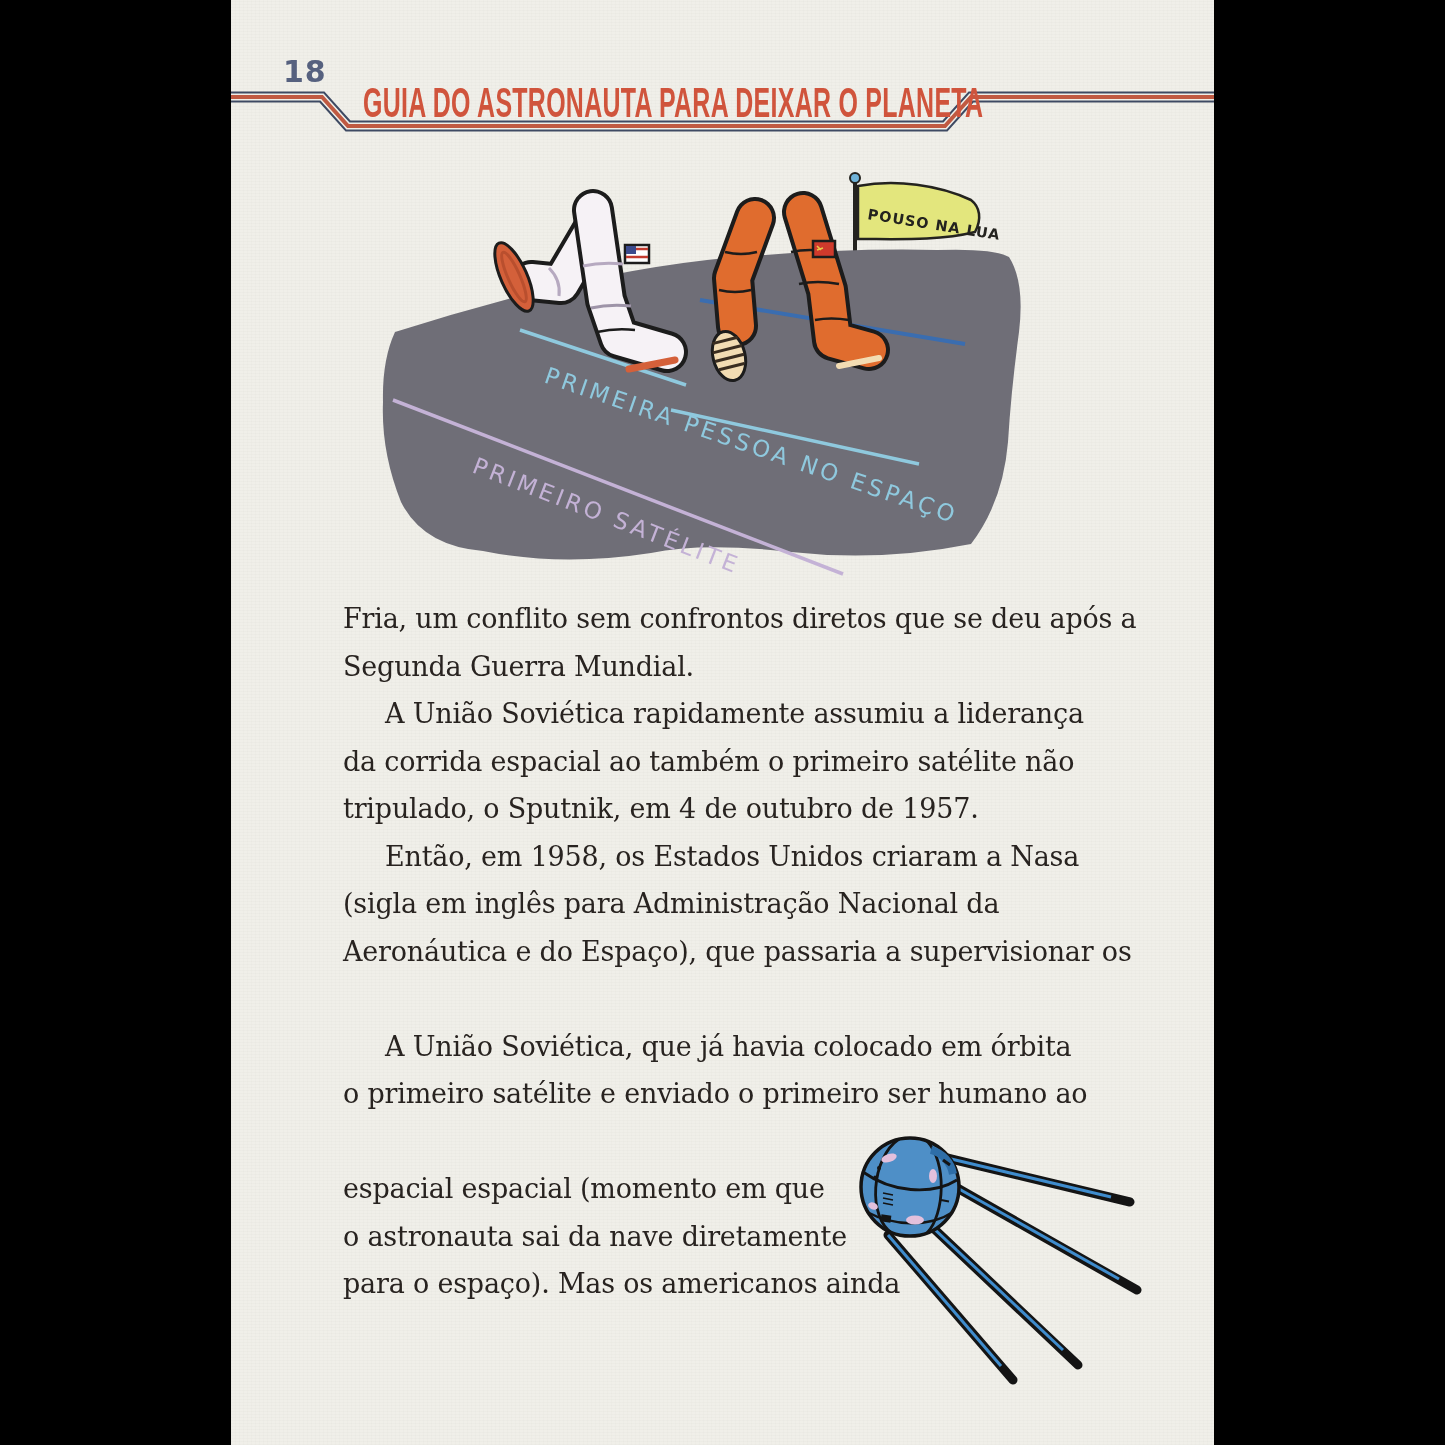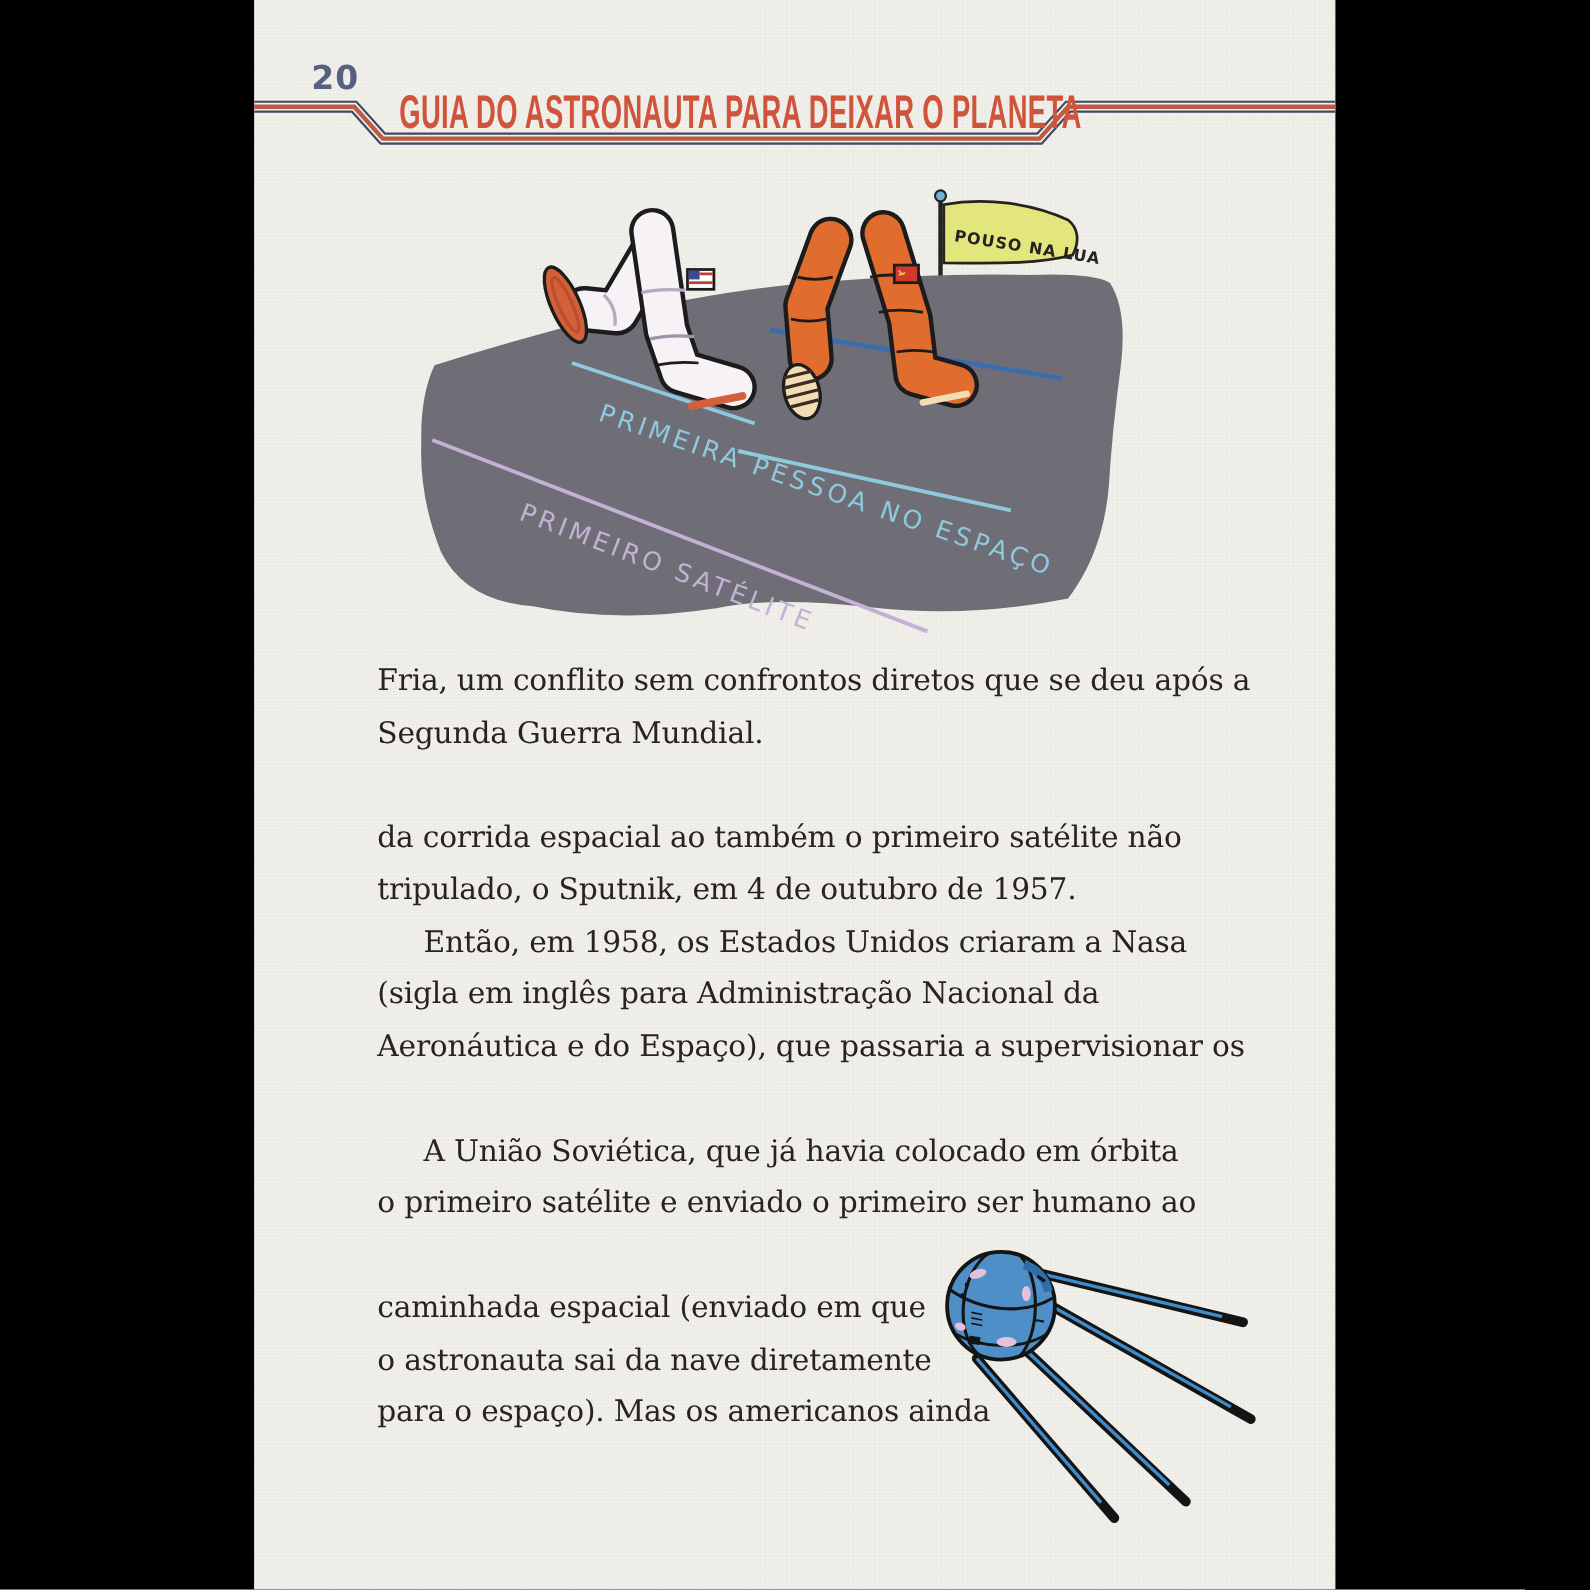--- a/index.html
+++ b/index.html
@@ -37,21 +37,21 @@
   }
   .flag-text{
     font-family:"DejaVu Sans",sans-serif;font-weight:bold;font-size:14.5px;letter-spacing:1px;
   }
 </style>
 </head>
 <body>
 
 <div class="page">
 
-  <div class="pagenum">20</div>
+  <div class="pagenum">18</div>
   <svg class="header-rule" width="983" height="150" viewBox="0 0 983 150">
     <path d="M0,97 H91 L117,126 H714 L740,97 H983" fill="none" stroke="#3e4a63" stroke-width="11"></path>
     <path d="M0,97 H91 L117,126 H714 L740,97 H983" fill="none" stroke="#f0efe9" stroke-width="7"></path>
     <path d="M0,97 H91 L117,126 H714 L740,97 H983" fill="none" stroke="#c05a42" stroke-width="4"></path>
   </svg>
   <div class="title">GUIA DO ASTRONAUTA PARA DEIXAR O PLANETA</div>
 
   <svg class="art" width="983" height="1445" viewBox="0 0 983 1445">
 
     <g>
@@ -166,24 +166,25 @@
         <path d="M710,1200 l8,1.5" stroke="#141414" stroke-width="2"></path>
         <path d="M712,1160 l7,5" stroke="#141414" stroke-width="3"></path>
         <circle cx="648" cy="1168" r="2" fill="#141414"></circle>
         <circle cx="644" cy="1177" r="1.6" fill="#141414"></circle>
       </g>
     </g>
   </svg>
 
   <div class="bl" style="top:651px">Segunda Guerra Mundial.</div>
   <div class="bl" style="top:603px">Fria, um conflito sem confrontos diretos que se deu após a</div>
+  <div class="bl ind" style="top:698px">A União Soviética rapidamente assumiu a liderança</div>
   <div class="bl" style="top:746px">da corrida espacial ao também o primeiro satélite não</div>
   <div class="bl" style="top:793px">tripulado, o Sputnik, em 4 de outubro de 1957.</div>
   <div class="bl ind" style="top:841px">Então, em 1958, os Estados Unidos criaram a Nasa</div>
   <div class="bl" style="top:888px">(sigla em inglês para Administração Nacional da</div>
   <div class="bl" style="top:936px">Aeronáutica e do Espaço), que passaria a supervisionar os</div>
   <div class="bl ind" style="top:1031px">A União Soviética, que já havia colocado em órbita</div>
   <div class="bl" style="top:1078px">o primeiro satélite e enviado o primeiro ser humano ao</div>
-  <div class="bl" style="top:1173px">caminhada espacial (enviado em que</div>
+  <div class="bl" style="top:1173px">espacial espacial (momento em que</div>
   <div class="bl" style="top:1221px">o astronauta sai da nave diretamente</div>
   <div class="bl" style="top:1268px">para o espaço). Mas os americanos ainda</div>
 
 </div>
 
 </body></html>

